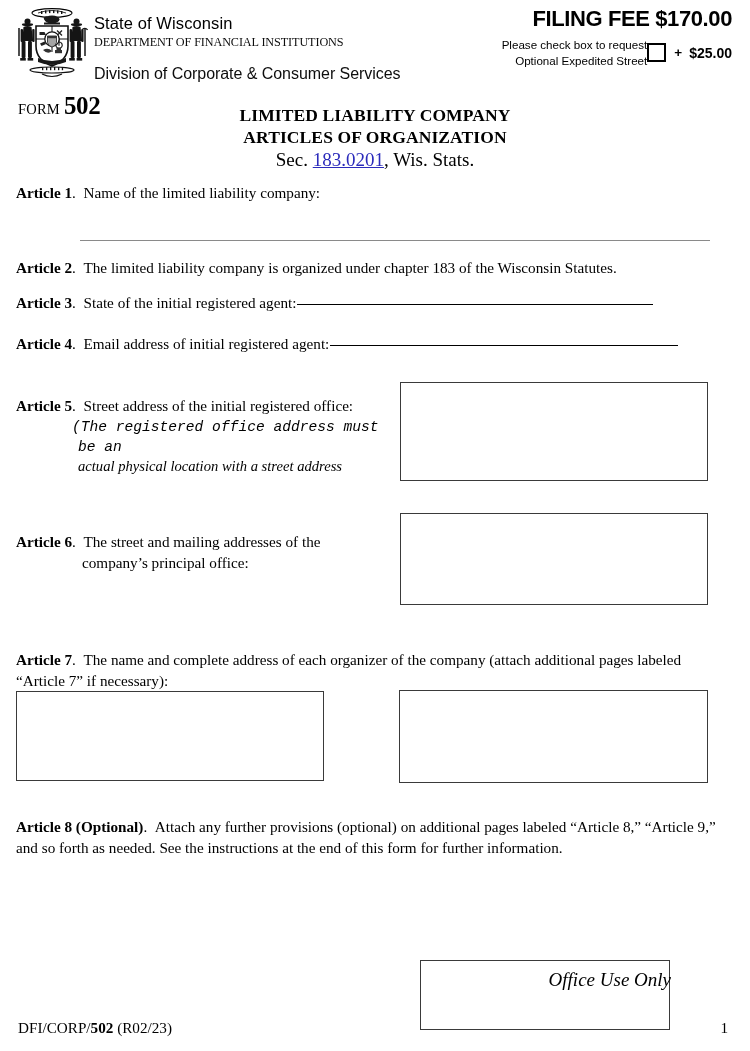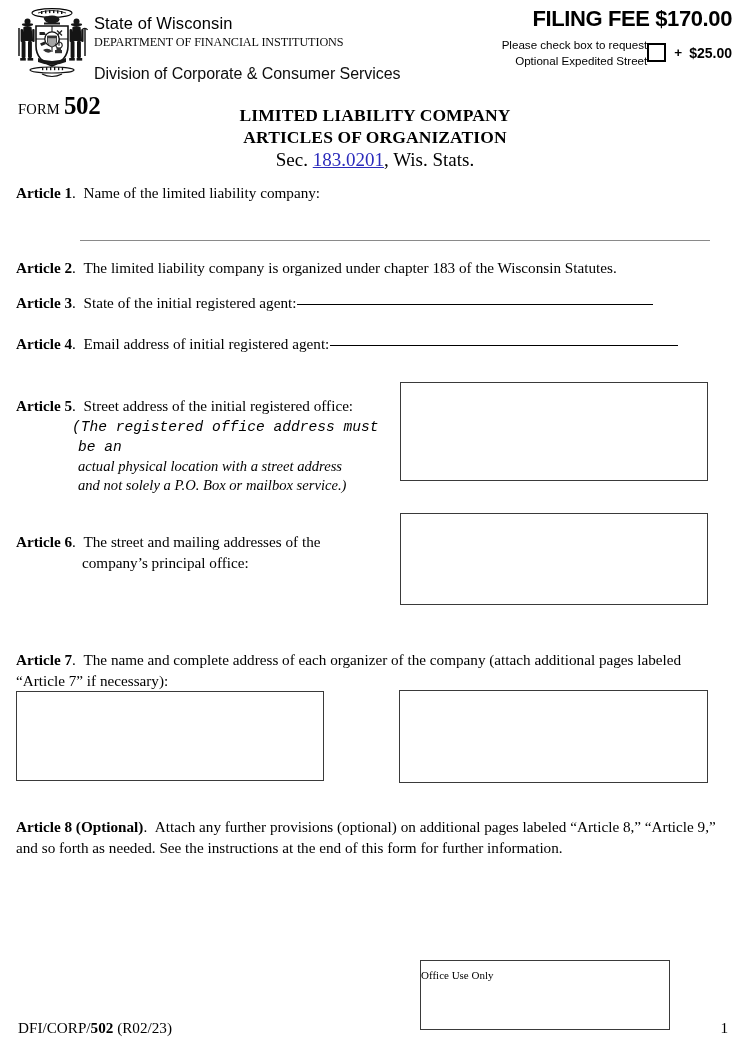--- a/index.html
+++ b/index.html
@@ -205,22 +205,23 @@
     left: 420px; top: 960px;
     width: 250px; height: 70px;
     border: 1.6px solid #3a3a3a;
     background: #fff;
     box-sizing: border-box;
   }
   #office-label {
     position: absolute;
     left: 0; top: 8px;
     width: 250px;
-    text-align: left;
-    font-size: 11px;
+    text-align: right;
+    font-size: 19px;
+    font-style: italic;
   }
 
   
   .footer-left {
     position: absolute;
     left: 18px; bottom: 14px;
     font-size: 15.2px;
     white-space: nowrap;
   }
   .footer-left b { font-weight: bold; }
@@ -366,21 +367,20 @@
 
   <div class="article" id="article4">
     <span class="art-label">Article 4</span><span>.</span>&nbsp;&nbsp;<span>Email address of initial registered agent:</span><span class="fill-rule"></span>
   </div>
 
   <div class="article" id="article5">
     <span class="art-label">Article 5</span><span>.</span>&nbsp;&nbsp;<span>Street address of the initial registered office:</span>
     <span class="indent">
       <span class="hang">(The registered office address must be an</span><br>
       <span>actual physical location with a street address</span><br>
-      <span>and not solely a P.O. Box or mailbox service.)</span>
     </span>
   </div>
   <div class="inputbox" id="box5"></div>
 
   <div class="article" id="article6">
     <span class="art-label">Article 6</span><span>.</span>&nbsp;&nbsp;<span>The street and mailing addresses of the</span>
     <span class="indent">company’s principal office:</span>
   </div>
   <div class="inputbox" id="box6"></div>
 

